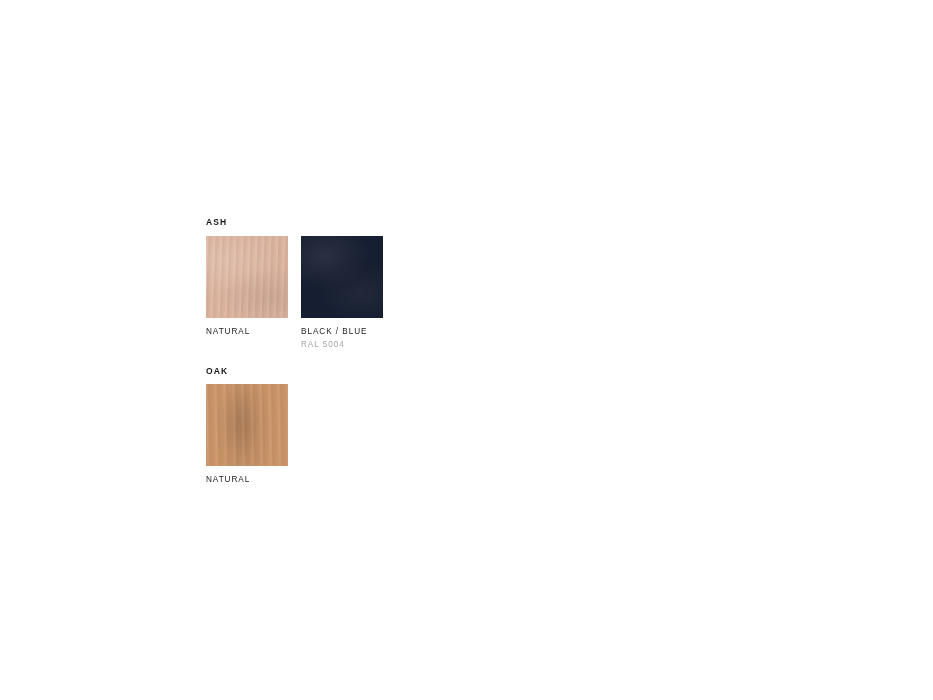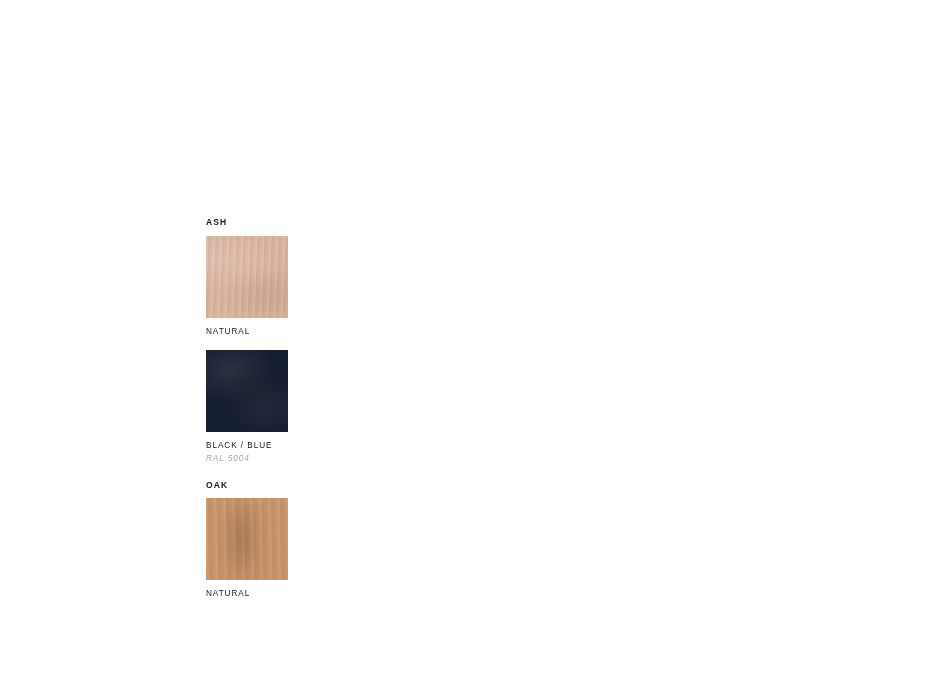--- a/index.html
+++ b/index.html
@@ -30,21 +30,21 @@
     font-weight: bold;
     letter-spacing: 1.15px;
     color: #171717;
     text-transform: uppercase;
     margin: 0 0 9px 0;
     line-height: 1;
   }
 
   .swatch-row {
     display: flex;
-    flex-direction: column;
+    flex-direction: row;
     gap: 13px;
   }
 
   .swatch-cell {
     width: 82px;
     flex: 0 0 82px;
   }
 
   .swatch-chip {
     width: 82px;
@@ -124,21 +124,20 @@
   }
 
   .swatch-code {
     margin-top: 2px;
     font-size: 8.2px;
     letter-spacing: 0.95px;
     color: #a6a6a6;
     text-transform: uppercase;
     line-height: 1.35;
     white-space: nowrap;
-    font-style: italic;
   }
 
   .swatch-code:empty { display: none; }
 </style>
 </head>
 <body style="background: rgb(255, 255, 255);">
 
 <div class="sheet">
 
   <div class="material-group">

